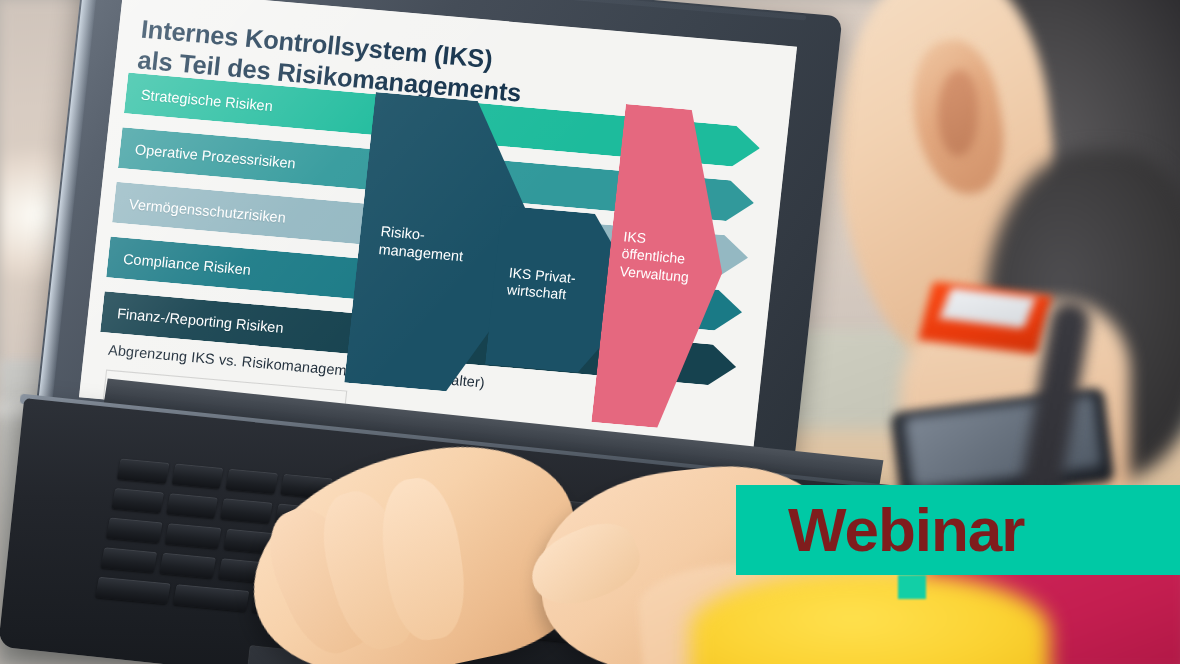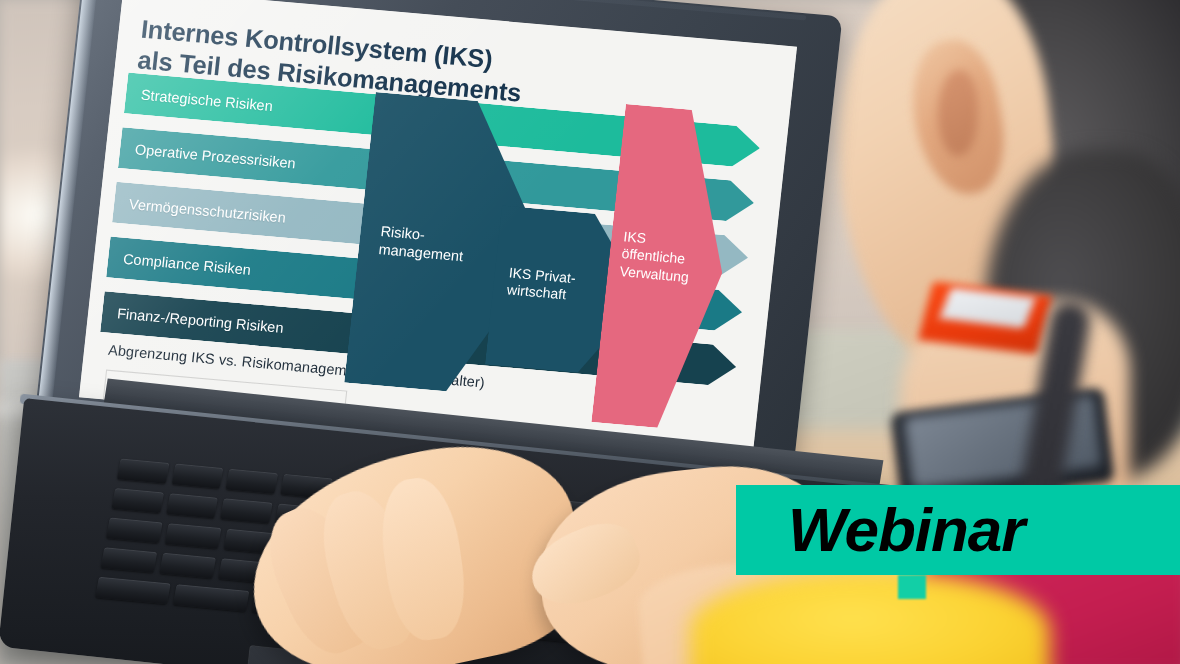--- a/index.html
+++ b/index.html
@@ -467,16 +467,16 @@
   <div class="hand h-left-f3"></div>
   <div class="hand h-right"></div>
   <div class="hand h-right-t"></div>
   <div class="hand h-wrist"></div>
 
   <div class="p-shirt-mag"></div>
   <div class="p-shirt-yel"></div>
 
   <div class="badge-tab"></div>
   <div id="webinar-badge" style="background: rgb(0, 201, 165);">
-    <span class="wtext" style="color: #000000; font-style: italic;">Webinar</span>
+    <span class="wtext" style="color: #7f1d1d;">Webinar</span>
   </div>
 
 </div>
 
 </body></html>

